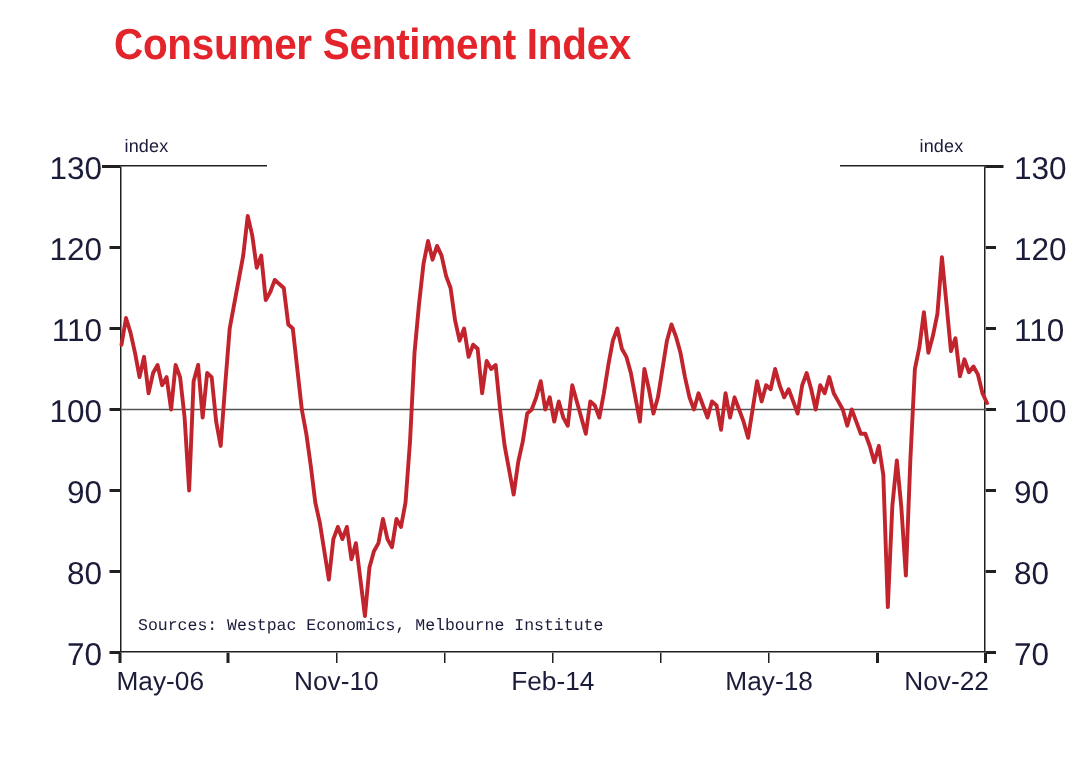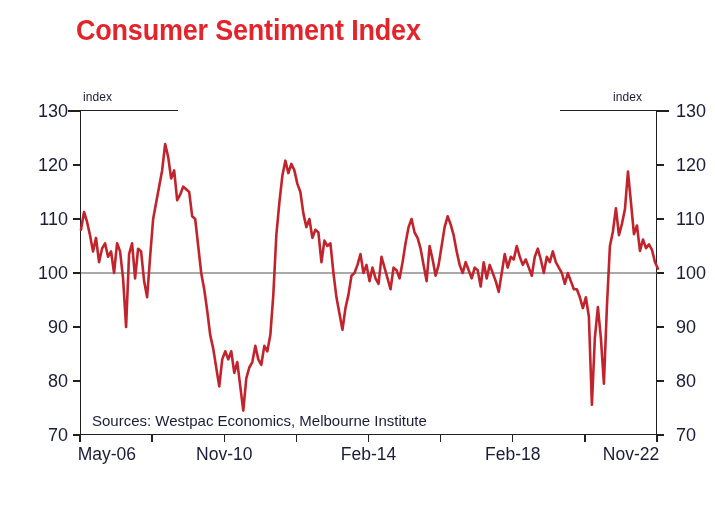--- a/index.html
+++ b/index.html
@@ -77,21 +77,21 @@
     font-size: 12px;
     color: #1b1b3a;
     letter-spacing: 0.1px;
   }
   .unit-label.left  { left: 71px; }
   .unit-label.right { left: 601px; }
 
   
   .y-tick-label {
     position: absolute;
-    font-size: 18px;
+    font-size: 21px;
     color: #1b1b3a;
     line-height: 1;
     white-space: nowrap;
   }
   .y-tick-label.left  { right: 659px; text-align: right; }
   .y-tick-label.right { left: 664px;  text-align: left;  }
 
   .y-tick-mark {
     position: absolute;
     width: 7px;
@@ -115,23 +115,24 @@
     color: #1b1b3a;
     white-space: nowrap;
     transform: translateX(-50%);
   }
 
   
   .source-note {
     position: absolute;
     left: 80px;
     top: 412px;
-    font-size: 15px;
-    color: #1b1b3a;
-    white-space: nowrap;
+    font-size: 11px;
+    color: #1b1b3a;
+    white-space: nowrap;
+    font-family: Liberation Mono, monospace;
   }
 
   svg.series-layer {
     position: absolute;
     left: 0; top: 0;
     width: 577px;
     height: 324px;
     display: block;
     overflow: visible;
   }
@@ -183,21 +184,21 @@
       <div class="x-tick-mark" style="left: 67.3px;"></div>
       <div class="x-tick-label" style="left: 68px; transform: translateX(-4%);">May-06</div>
       <div class="x-tick-mark" style="left: 139.425px;"></div>
       <div class="x-tick-mark" style="left: 211.55px;"></div>
       <div class="x-tick-label" style="left: 212.25px;">Nov-10</div>
       <div class="x-tick-mark" style="left: 283.675px;"></div>
       <div class="x-tick-mark" style="left: 355.8px;"></div>
       <div class="x-tick-label" style="left: 356.5px;">Feb-14</div>
       <div class="x-tick-mark" style="left: 427.925px;"></div>
       <div class="x-tick-mark" style="left: 500.05px;"></div>
-      <div class="x-tick-label" style="left: 500.75px;">Feb-18</div>
+      <div class="x-tick-label" style="left: 500.75px;">May-18</div>
       <div class="x-tick-mark" style="left: 572.175px;"></div>
       <div class="x-tick-mark" style="left: 644.3px;"></div>
       <div class="x-tick-label" style="left: 645px; transform: translateX(-96%);">Nov-22</div>
     </div>
 
   <div class="plot-area">
     <svg class="series-layer" viewBox="0 0 577 324" preserveAspectRatio="none">
       <line id="ref-line-100" x1="0" x2="577" y1="162" y2="162" stroke="#555555" stroke-width="1"></line>
       <path id="series-path" fill="none" stroke="#c1242c" stroke-width="2.6" stroke-linejoin="round" stroke-linecap="round" d="M0.00,118.80L3.01,100.98L6.01,110.70L9.02,124.20L12.02,140.40L15.03,126.90L18.03,151.20L21.04,137.70L24.04,132.30L27.05,145.80L30.05,140.40L33.06,162.00L36.06,132.30L39.07,140.40L42.07,167.40L45.08,216.00L48.08,143.10L51.09,132.30L54.09,167.40L57.10,137.70L60.10,140.40L63.11,170.10L66.11,186.30L69.12,145.80L72.13,108.00L75.13,91.80L78.14,75.60L81.14,59.40L84.15,32.94L87.15,45.90L90.16,67.50L93.16,59.40L96.17,89.10L99.17,83.70L102.18,75.60L105.18,78.30L108.19,81.00L111.19,105.30L114.20,108.00L117.20,135.00L120.21,162.00L123.21,178.20L126.22,199.80L129.22,224.10L132.23,237.60L135.23,256.50L138.24,275.40L141.24,248.40L144.25,240.30L147.26,248.40L150.26,240.30L153.27,261.90L156.27,251.10L159.28,275.40L162.28,299.70L165.29,267.30L168.29,256.50L171.30,251.10L174.30,234.90L177.31,248.40L180.31,253.80L183.32,234.90L186.32,240.30L189.33,224.10L192.33,183.60L195.34,124.20L198.34,91.80L201.35,64.80L204.35,49.68L207.36,62.10L210.36,52.92L213.37,59.40L216.38,72.90L219.38,81.00L222.39,102.60L225.39,116.10L228.40,108.00L231.40,126.90L234.41,118.80L237.41,121.50L240.42,151.20L243.42,129.60L246.43,135.00L249.43,132.30L252.44,162.00L255.44,186.30L258.45,202.50L261.45,218.70L264.46,197.10L267.46,183.60L270.47,164.70L273.47,162.00L276.48,153.90L279.48,143.10L282.49,162.00L285.49,153.90L288.50,170.10L291.51,156.60L294.51,167.40L297.52,172.80L300.52,145.80L303.53,156.60L306.53,167.40L309.54,178.20L312.54,156.60L315.55,159.30L318.55,167.40L321.56,151.20L324.56,132.30L327.57,116.10L330.57,108.00L333.58,121.50L336.58,126.90L339.59,137.70L342.59,153.90L345.60,170.10L348.60,135.00L351.61,148.50L354.61,164.70L357.62,153.90L360.63,135.00L363.63,116.10L366.64,105.30L369.64,113.40L372.65,124.20L375.65,140.40L378.66,153.90L381.66,162.00L384.67,151.20L387.67,159.30L390.68,167.40L393.68,156.60L396.69,159.30L399.69,175.50L402.70,151.20L405.70,167.40L408.71,153.90L411.71,162.00L414.72,170.10L417.72,180.90L420.73,162.00L423.73,143.10L426.74,156.60L429.74,145.80L432.75,148.50L435.76,135.00L438.76,145.80L441.77,153.90L444.77,148.50L447.78,156.60L450.78,164.70L453.79,145.80L456.79,137.70L459.80,148.50L462.80,162.00L465.81,145.80L468.81,151.20L471.82,140.40L474.82,151.20L477.83,156.60L480.83,162.00L483.84,172.80L486.84,162.00L489.85,170.10L492.85,178.20L495.86,178.20L498.86,186.30L501.87,197.10L504.88,186.30L507.88,205.74L510.89,293.76L513.89,226.26L516.90,196.02L519.90,227.34L522.91,272.70L525.91,195.48L528.92,135.00L531.92,120.42L534.93,97.20L537.93,124.20L540.94,112.86L543.94,98.28L546.95,60.48L549.95,91.26L552.96,123.12L555.96,114.48L558.97,139.86L561.97,128.52L564.98,137.16L567.98,133.38L570.99,138.78L573.99,151.20L577.00,157.68"></path>
     </svg>

